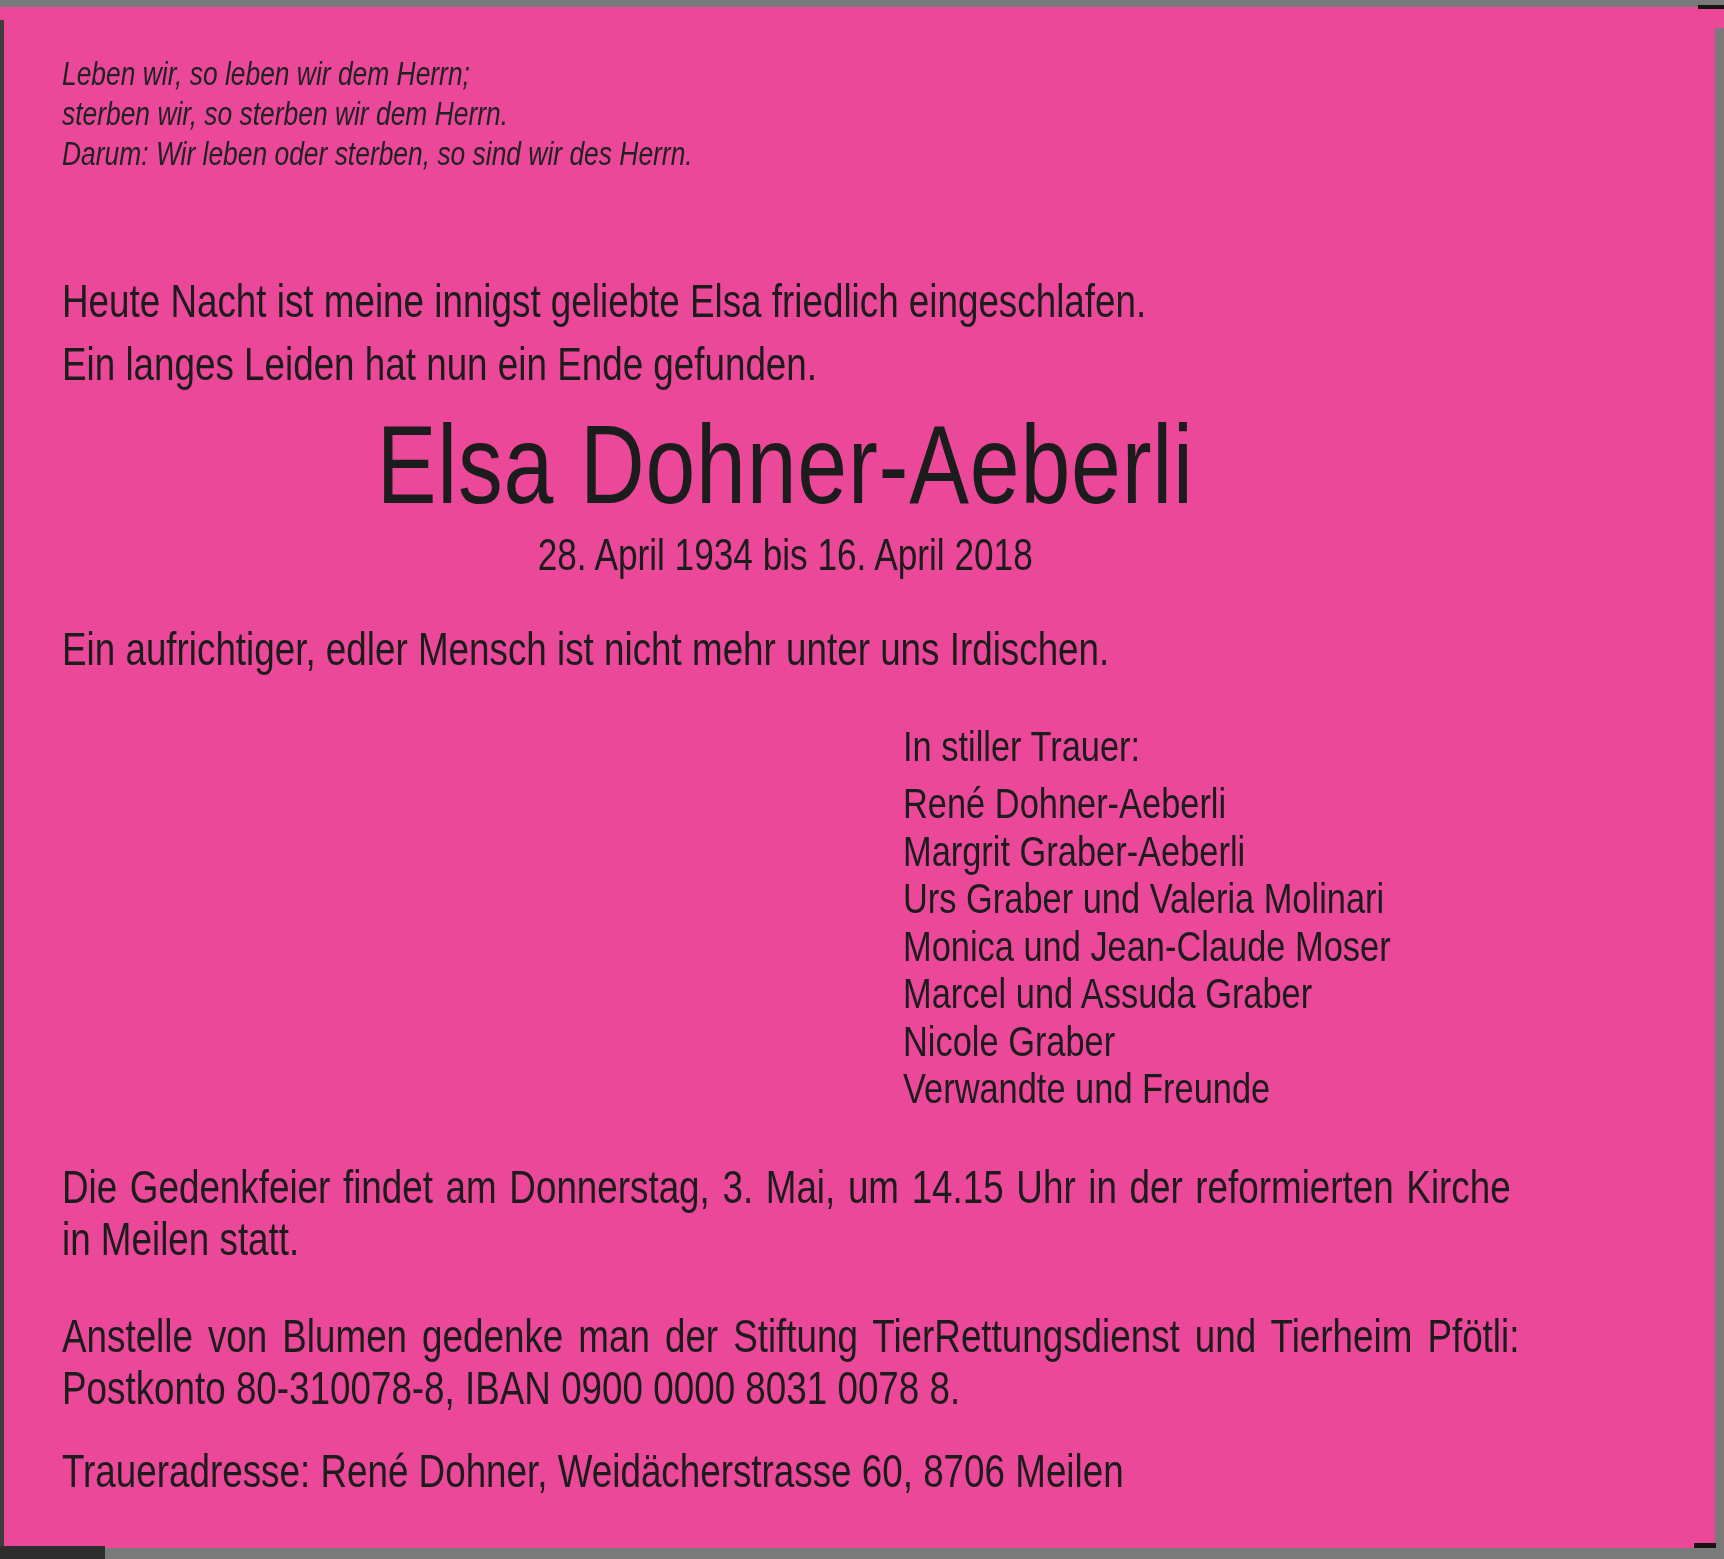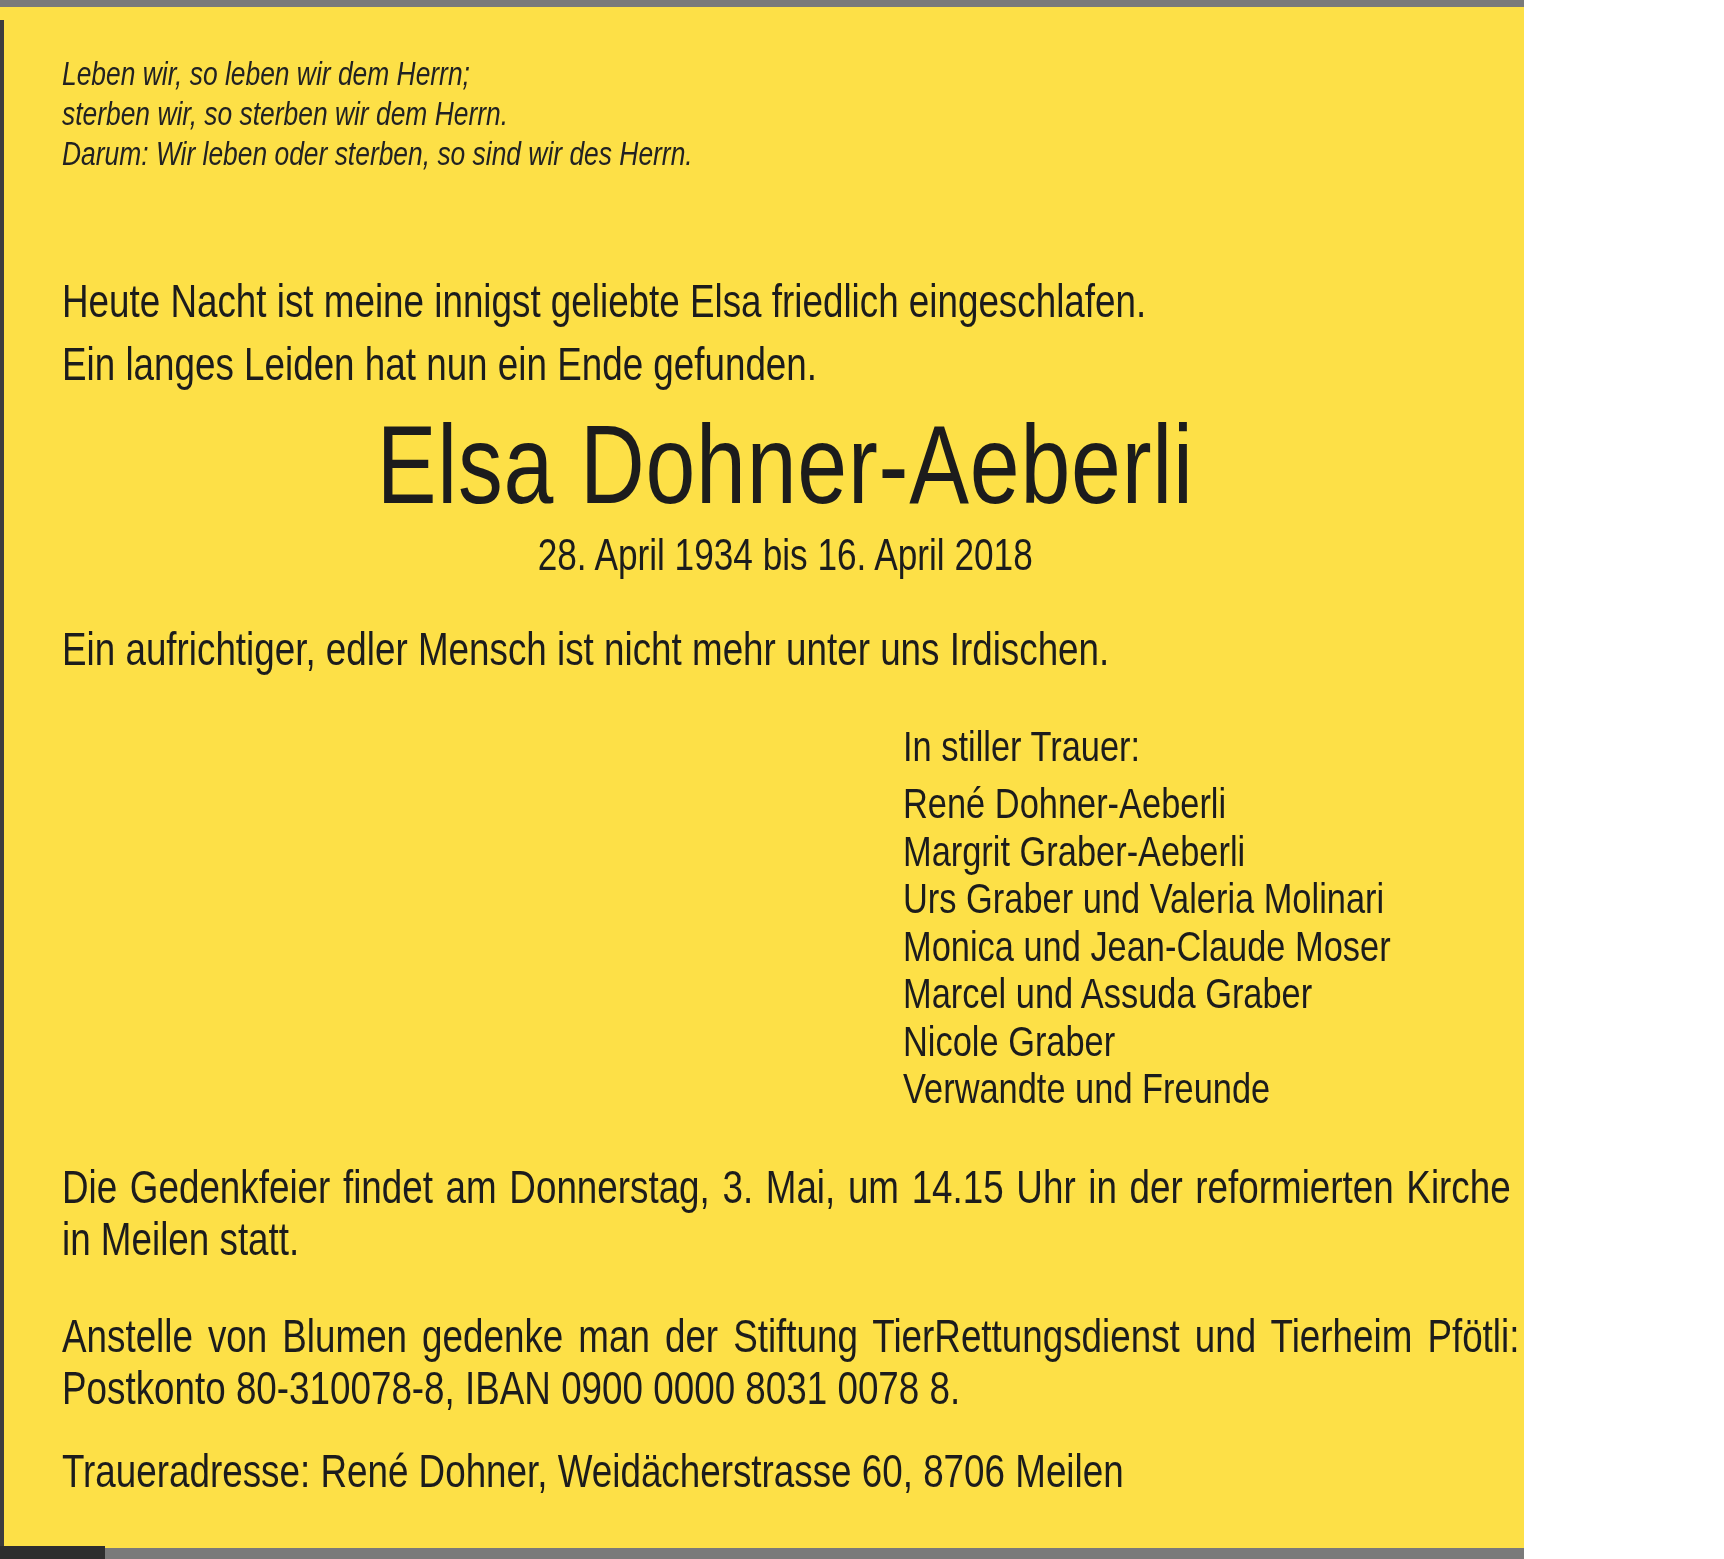--- a/index.html
+++ b/index.html
@@ -2,23 +2,23 @@
 <html><head>
 <meta charset="utf-8">
 <style>
   html, body {
     margin: 0;
     padding: 0;
     background: #ffffff;
   }
   .page {
     position: relative;
-    width: 1524px;
+    width: 1724px;
     height: 1559px;
-    background: #fde047;
+    background: #ec4899;
     overflow: hidden;
     font-family: "Liberation Sans", sans-serif;
     color: #1c1c1c;
   }
   
   .edge { position: absolute; }
   .edge-top    { left: 0;     top: 0;      width: 1724px; height: 7px;  background: #7a7a7a; }
   .edge-top-notch { left: 1698px; top: 5px; width: 26px; height: 4px; background: #151515; }
   .edge-left   { left: 0;     top: 20px;   width: 4px;  height: 1529px; background: #3d3d3d; }
   .edge-right  { left: 1715px; top: 28px;  width: 9px;  height: 1531px; background: #7a7a7a; }

